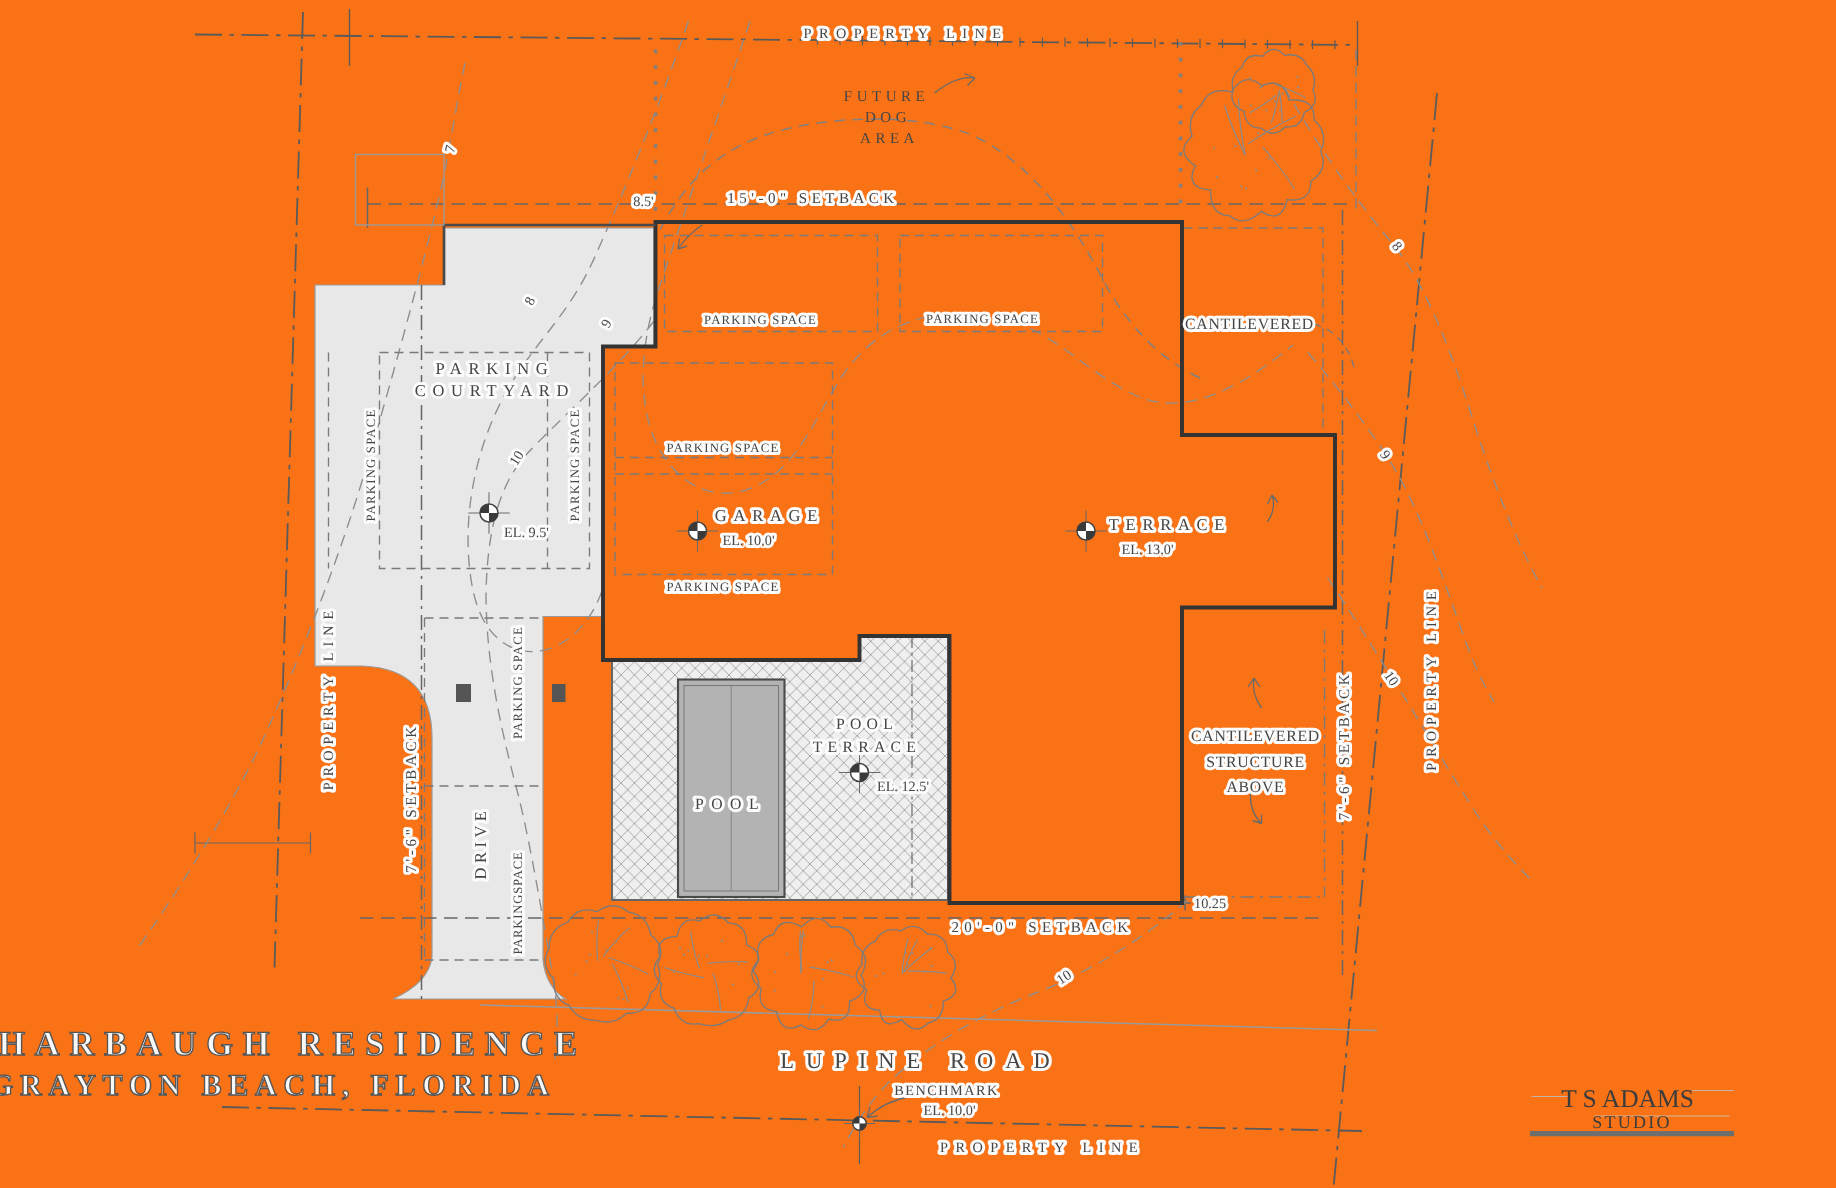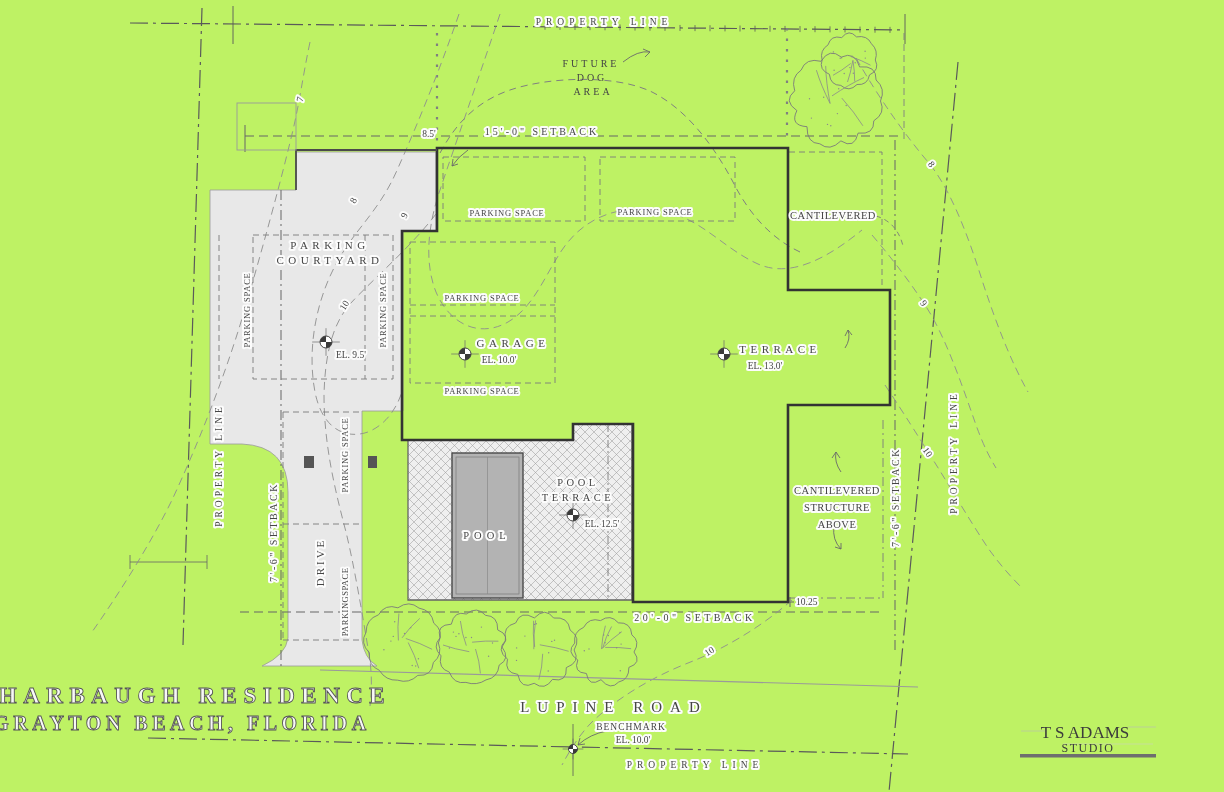--- a/index.html
+++ b/index.html
@@ -1,16 +1,16 @@
 <!DOCTYPE html>
 <html><head>
 <meta charset="utf-8">
 <style>
   html,body{margin:0;padding:0;background:#ffffff;}
-  .sheet{position:relative;width:1224px;height:792px;background:#bef264;overflow:hidden;
+  .sheet{position:relative;width:1224px;height:792px;background:#f97316;overflow:hidden;
          font-family:"Liberation Serif",serif;}
   svg{position:absolute;left:0;top:0;}
   svg text{font-family:"Liberation Serif",serif;fill:#454545;}
   .halo{stroke:#fcfcfc;stroke-width:4px;paint-order:stroke;stroke-linejoin:round;}
   .outline-title{fill:#f8f8f8;stroke:#555;stroke-width:0.9px;font-weight:bold;}
   .studio-name{fill:#3c3c3c;}
 </style>
 </head>
 <body>
 

